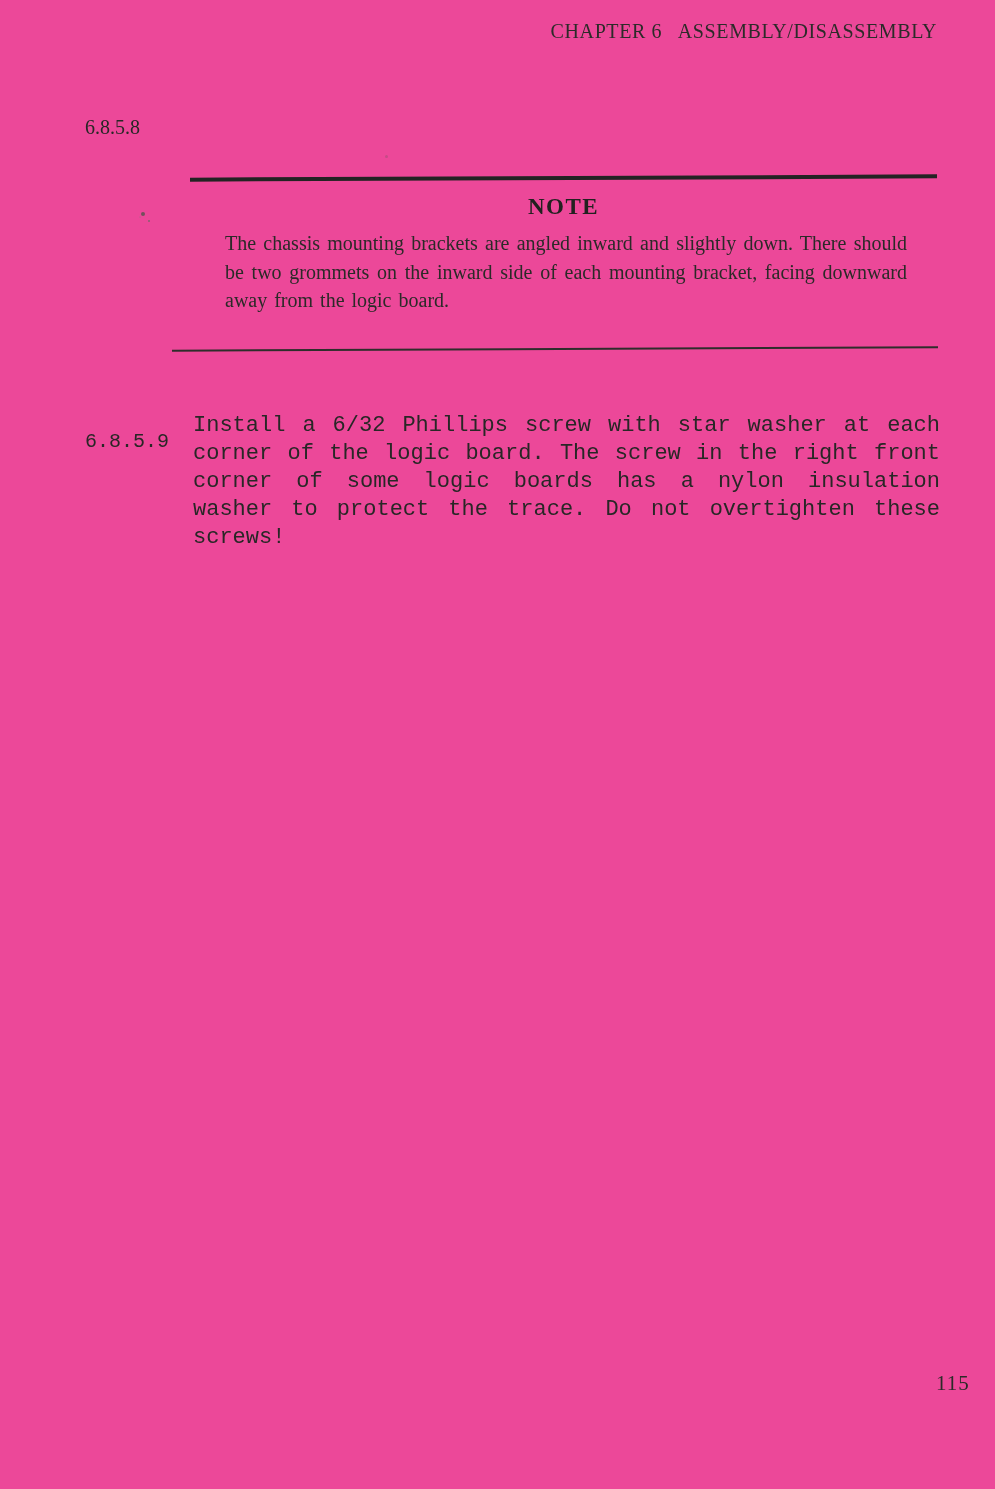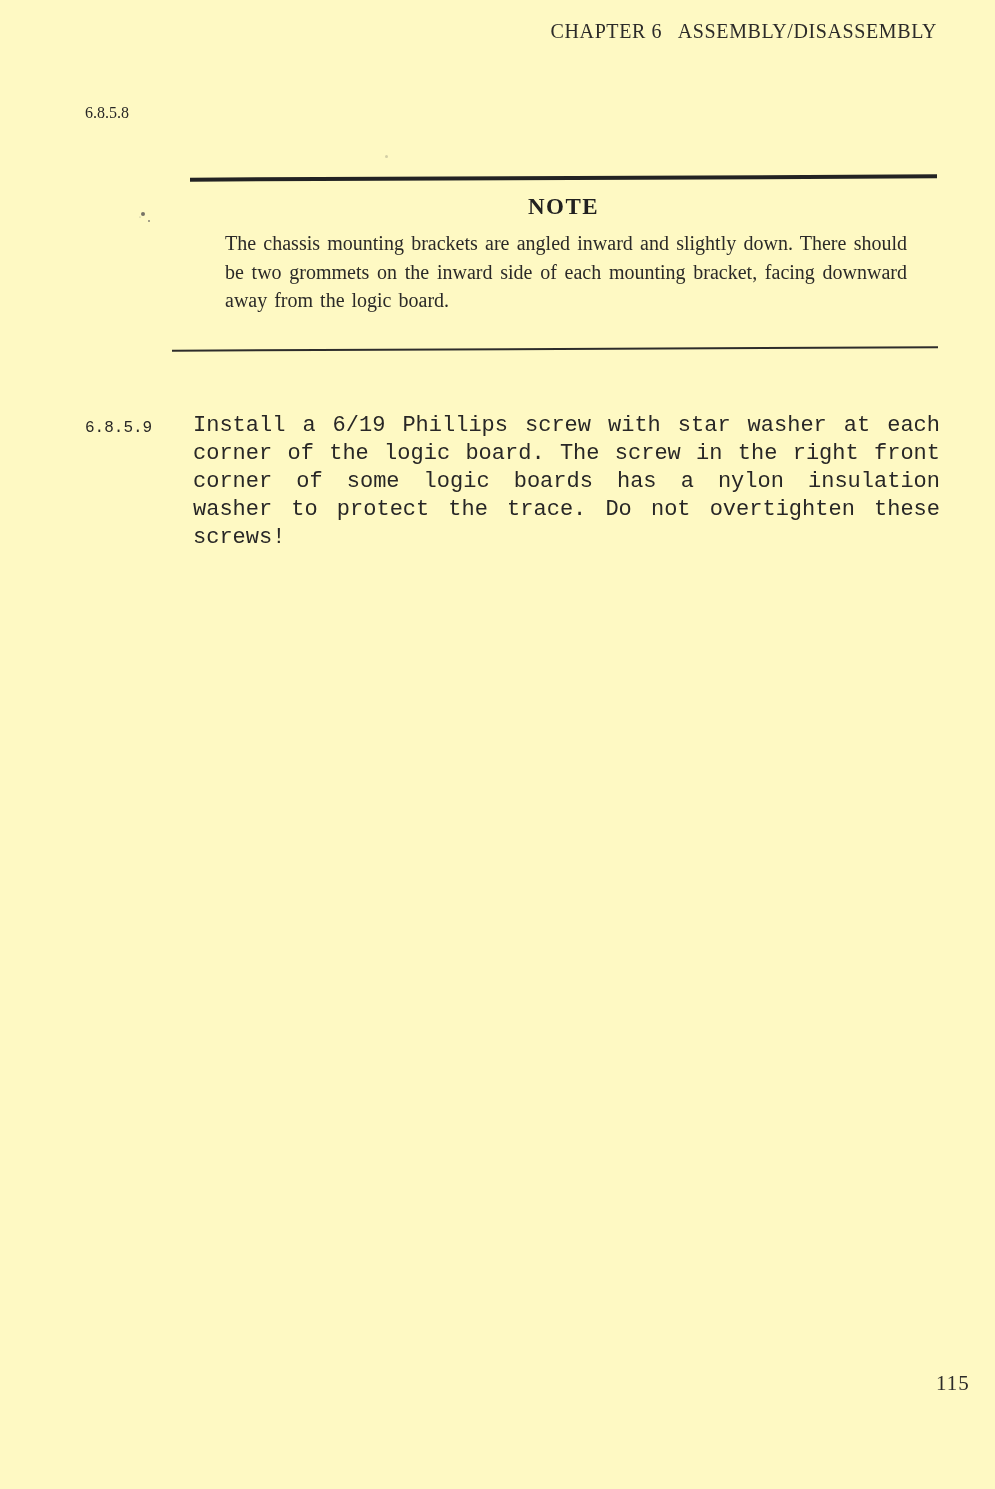--- a/index.html
+++ b/index.html
@@ -5,21 +5,21 @@
   html, body {
     margin: 0;
     padding: 0;
     background: #e8e8e6;
   }
   .page {
     position: relative;
     width: 995px;
     height: 1489px;
     margin: 0 auto;
-    background: #fef9c3;
+    background: #ec4899;
     color: #282726;
     font-family: "Liberation Serif", serif;
     overflow: hidden;
   }
 
   
   .header {
     position: absolute;
     top: 20px;
     right: 58px;
@@ -33,22 +33,22 @@
   .section {
     position: absolute;
     left: 85px;
     width: 855px;
   }
   .section-1 { top: 97px; }
   .section-2 { top: 412px; font-family: Liberation Mono, monospace; }
   .sec-num {
     position: absolute;
     left: 0;
-    top: 2px;
-    font-size: 16px;
+    top: 16px;
+    font-size: 20px;
     line-height: 28px;
   }
   .sec-text {
     margin: 0 0 0 108px;
     width: 747px;
     font-size: 22px;
     line-height: 28px;
     text-align: justify;
     word-spacing: 0.5px;
   }
@@ -142,21 +142,21 @@
 
   <div>
     <div class="rule rule-top"></div>
     <div class="note-title">NOTE</div>
     <p class="note-body">The chassis mounting brackets are angled inward and slightly down. There should be two grommets on the inward side of each mounting bracket, facing downward away from the logic board.</p>
     <div class="rule rule-bottom"></div>
   </div>
 
   <div class="section section-2">
     <span class="sec-num">6.8.5.9</span>
-    <p class="sec-text">Install a 6/19 Phillips screw with star washer at each corner of the logic board. The screw in the right front corner of some logic boards has a nylon insulation washer to protect the trace. Do not overtighten these screws!</p>
+    <p class="sec-text">Install a 6/32 Phillips screw with star washer at each corner of the logic board. The screw in the right front corner of some logic boards has a nylon insulation washer to protect the trace. Do not overtighten these screws!</p>
   </div>
 
   <div class="page-number">115</div>
 
   <div class="speck speck-1"></div>
   <div class="speck speck-2"></div>
 
 </div>
 
 </body></html>

